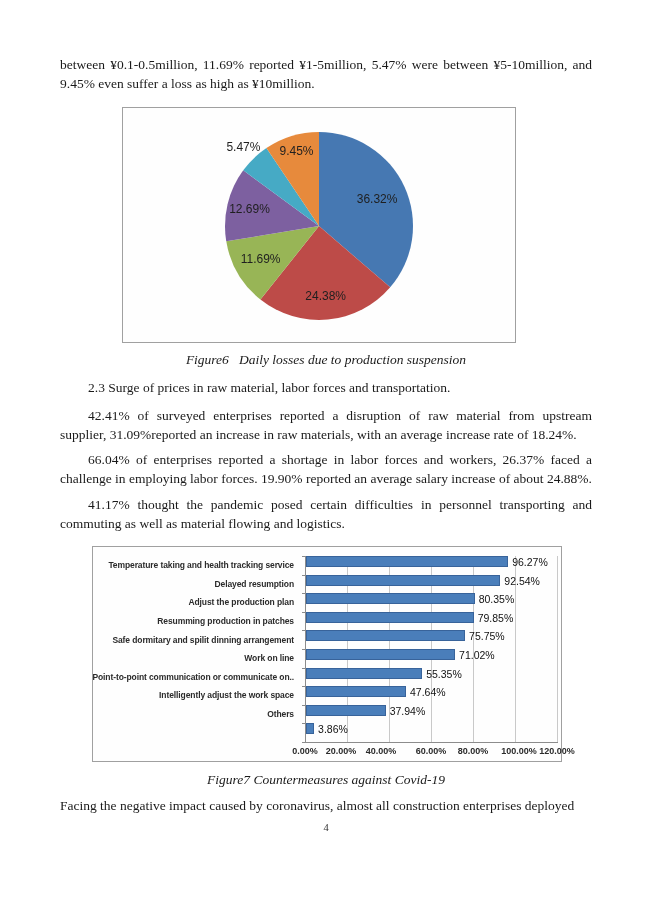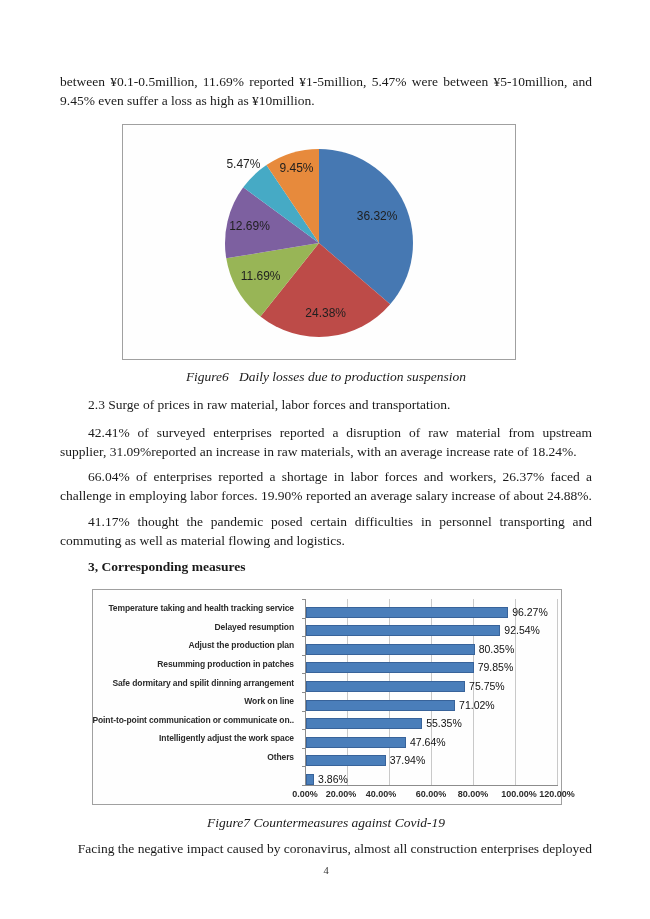--- a/index.html
+++ b/index.html
@@ -5,29 +5,29 @@
   html,body{margin:0;padding:0;background:#ffffff;}
   .page{
     width:650px;height:919px;background:#ffffff;position:relative;
     font-family:"Liberation Serif", serif;color:#1a1a1a;overflow:hidden;
   }
   .content{padding:0 58px 0 60px;}
   .para{
     font-size:13.5px;line-height:19px;text-align:justify;margin:0;
   }
   .para.indent{text-indent:28px;}
-  .p1{padding-top:72px;}
+  .p1{padding-top:55px;}
   .p2{margin-top:9px;text-align:left;}
   .p3{margin-top:9px;}
   .p4{margin-top:6px;}
   .p5{margin-top:7px;}
   .heading{
     font-size:13.5px;line-height:19px;font-weight:bold;margin:7px 0 0 0;text-indent:28px;
   }
-  .p6{margin-top:7px;text-align:right;}
+  .p6{margin-top:7px;text-align:left;}
   .caption{
     font-style:italic;font-size:13.5px;line-height:18px;text-align:center;margin:0;
   }
   .caption6{margin-top:8px;}
   .caption7{margin-top:9px;}
   .pagenum{
     text-align:center;font-size:10.5px;margin-top:7px;color:#333;
   }
 
   
@@ -53,21 +53,21 @@
     font-size:8.5px;font-weight:700;color:#2b2b2b;letter-spacing:-0.1px;
     white-space:nowrap;padding-right:11px;box-sizing:border-box;
   }
   .bc-plot{
     position:relative;width:252px;flex:none;height:186px;
     border-left:1px solid #8c8c8c;border-bottom:1px solid #8c8c8c;
   }
   .bc-grid{position:absolute;top:0;bottom:0;width:1px;background:#c9c9c9;}
   .bc-tick{position:absolute;left:-4px;width:4px;height:1px;background:#8c8c8c;}
   .bc-row{
-    position:relative;height:18.6px;display:flex;align-items:flex-end;z-index:1;
+    position:relative;height:18.6px;display:flex;align-items:flex-start;z-index:1;
   }
   .bc-bar{
     height:11px;background:#4a7eba;border:1px solid #38639a;box-sizing:border-box;
     flex:none;
   }
   .bc-val{
     font-size:10.5px;color:#111;margin-left:4px;white-space:nowrap;flex:none;
   }
   .bc-xaxis{
     position:relative;margin-left:212px;width:252px;height:15px;
@@ -102,21 +102,20 @@
         </svg>
     </div>
 
     <p class="caption caption6">Figure6&nbsp;&nbsp;&nbsp;Daily losses due to production suspension</p>
 
     <p class="para indent p2">2.3 Surge of prices in raw material, labor forces and transportation.</p>
     <p class="para indent p3">42.41% of surveyed enterprises reported a disruption of raw material from upstream supplier, 31.09%reported an increase in raw materials, with an average increase rate of 18.24%.</p>
     <p class="para indent p4">66.04% of enterprises reported a shortage in labor forces and workers, 26.37% faced a challenge in employing labor forces. 19.90% reported an average salary increase of about 24.88%.</p>
     <p class="para indent p5">41.17% thought the pandemic posed certain difficulties in personnel transporting and commuting as well as material flowing and logistics.</p>
 
-    <p class="heading">3, Corresponding measures</p>
 
     <div class="bar-box">
       <div class="bc-body">
         <div class="bc-labels">
             <div class="bc-label">Temperature taking and health tracking service</div>
             <div class="bc-label">Delayed resumption</div>
             <div class="bc-label">Adjust the production plan</div>
             <div class="bc-label">Resumming production in patches</div>
             <div class="bc-label">Safe dormitary and spilit dinning arrangement</div>
             <div class="bc-label">Work on line</div>

